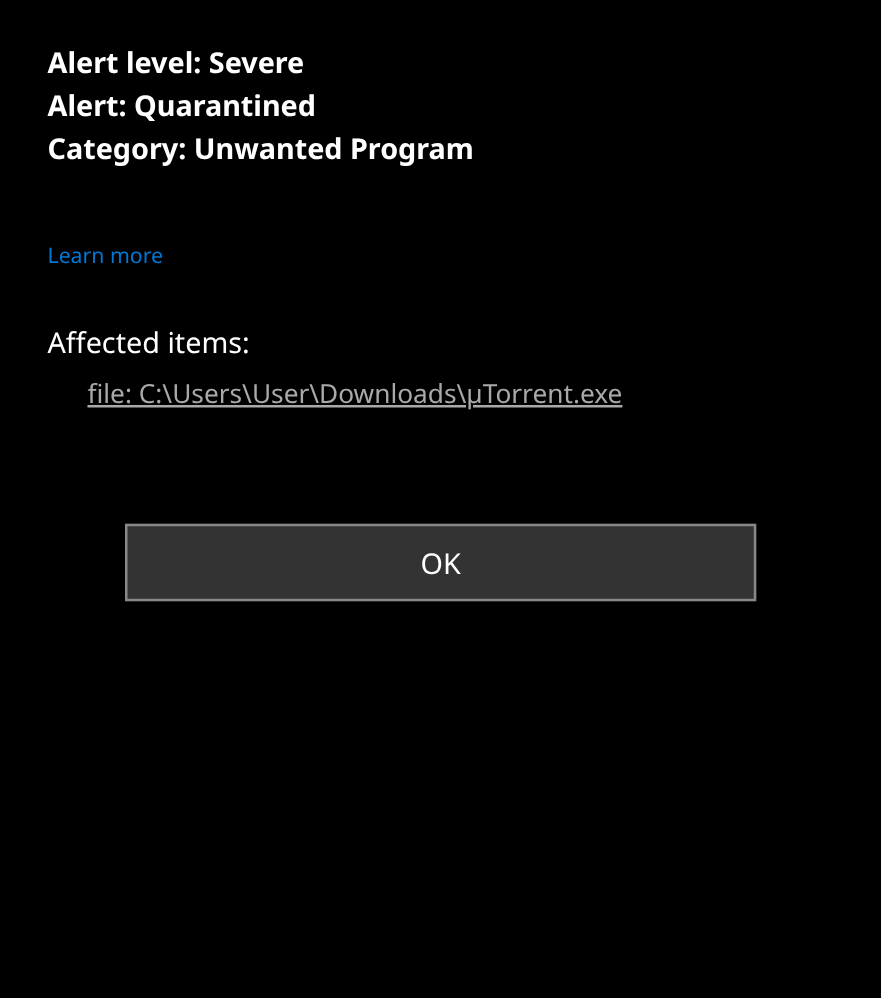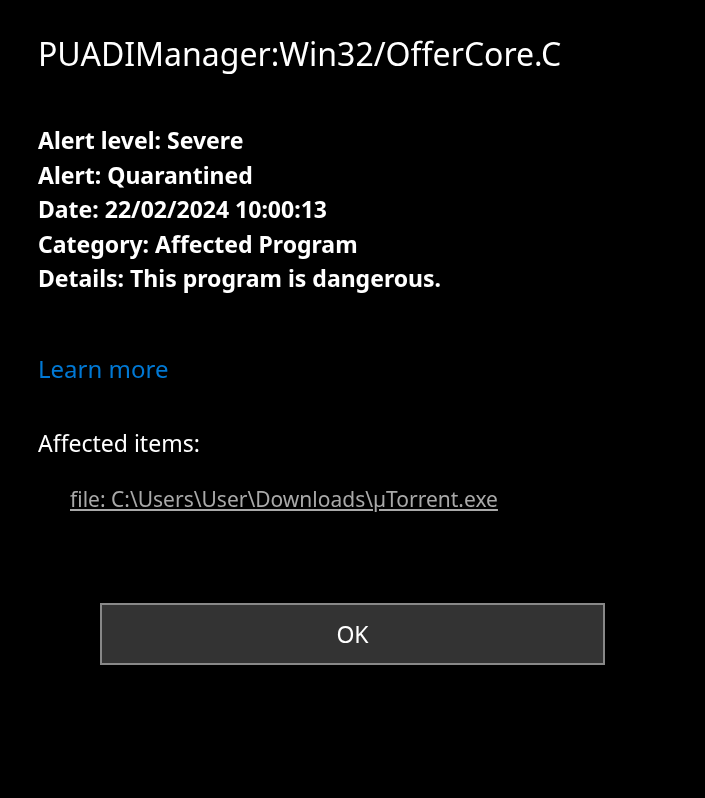--- a/index.html
+++ b/index.html
@@ -34,32 +34,32 @@
       line-height: 1.5;
       color: #fff;
     }
     .detail-label {
       color: #fff;
     }
     .detail-value {
       color: #fff;
     }
     .learn-more {
-      font-size: 24px;
+      font-size: 17px;
       color: #0078d4;
       text-decoration: none;
       display: inline-block;
       margin-bottom: 42px;
       cursor: pointer;
     }
     .affected-heading {
       font-size: 23px;
       font-weight: 400;
       color: #fff;
-      margin-bottom: 26px;
+      margin-bottom: 12px;
     }
     .affected-item {
       font-size: 21px;
       font-weight: 400;
       color: #a9a9a9;
       padding-left: 32px;
       margin-bottom: 90px;
       text-decoration: underline;
     }
     .button-row {
@@ -79,42 +79,33 @@
       cursor: pointer;
       display: flex;
       align-items: center;
       justify-content: center;
     }
   </style>
 </head>
 <body>
 
 <div class="container">
-  <div class="title">PUADIManager:Win32/OfferCore.C</div>
 
   <div class="details-block">
     <div class="detail-row">
       <span class="detail-label">Alert level:</span>
       <span class="detail-value">Severe</span>
     </div>
     <div class="detail-row">
       <span class="detail-label">Alert:</span>
       <span class="detail-value">Quarantined</span>
     </div>
     <div class="detail-row">
-      <span class="detail-label">Date:</span>
-      <span class="detail-value">22/02/2024 10:00:13</span>
-    </div>
-    <div class="detail-row">
       <span class="detail-label">Category:</span>
-      <span class="detail-value">Affected Program</span>
-    </div>
-    <div class="detail-row">
-      <span class="detail-label">Details:</span>
-      <span class="detail-value">This program is dangerous.</span>
+      <span class="detail-value">Unwanted Program</span>
     </div>
   </div>
 
   <a class="learn-more">Learn more</a>
 
   <div class="affected-heading">Affected items:</div>
 
   <div class="affected-item">file: C:\Users\User\Downloads\µTorrent.exe</div>
 
   <div class="button-row">

